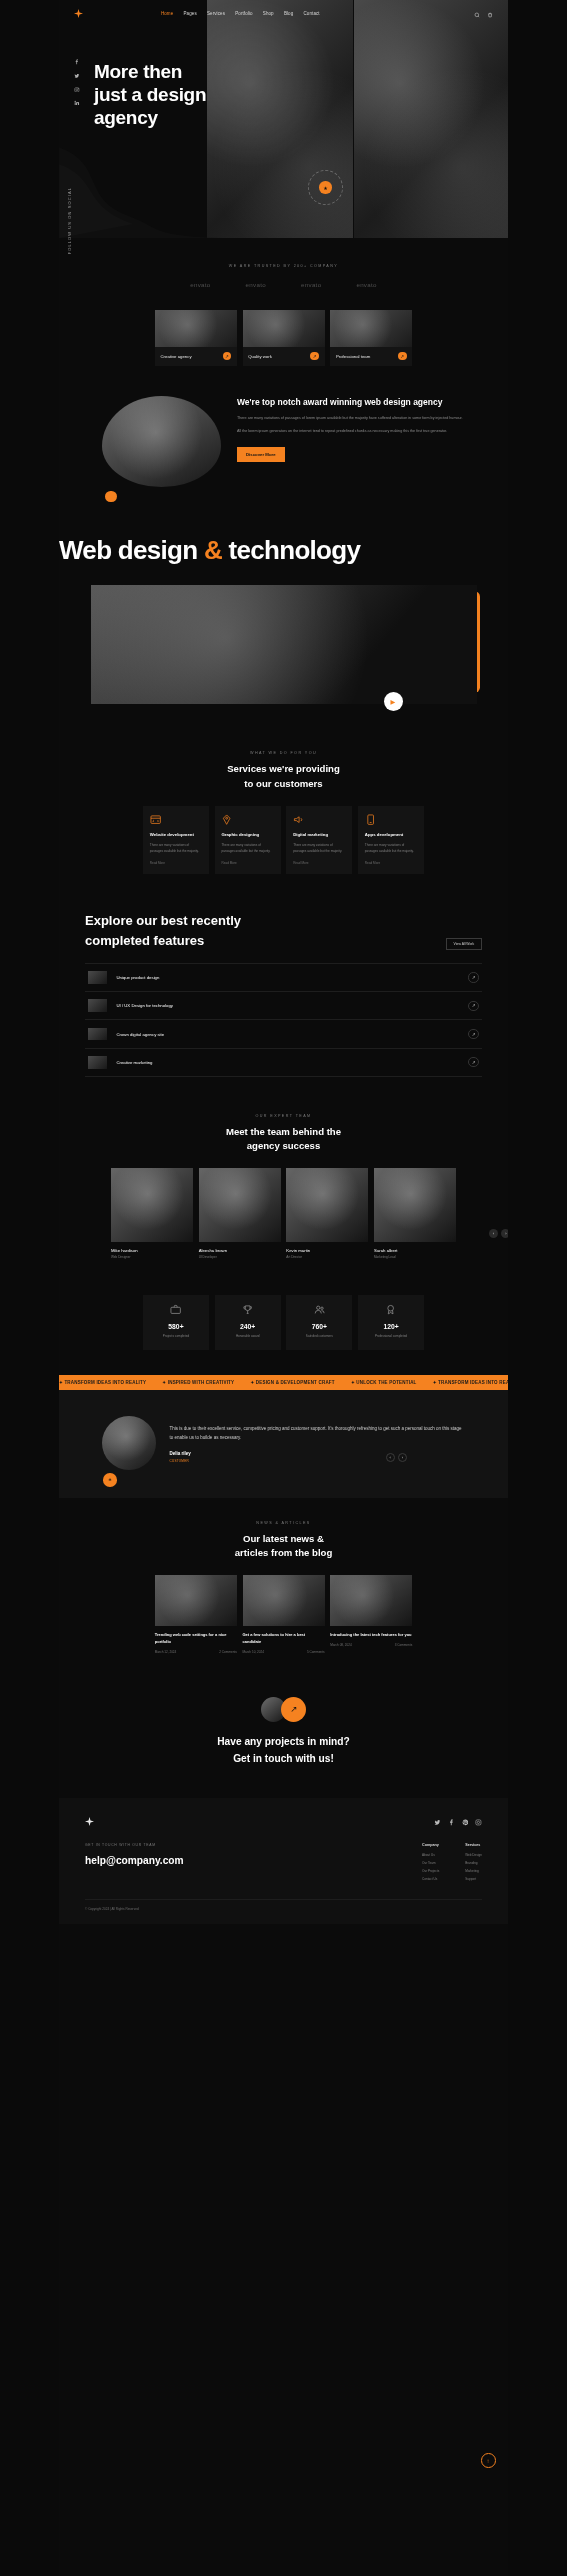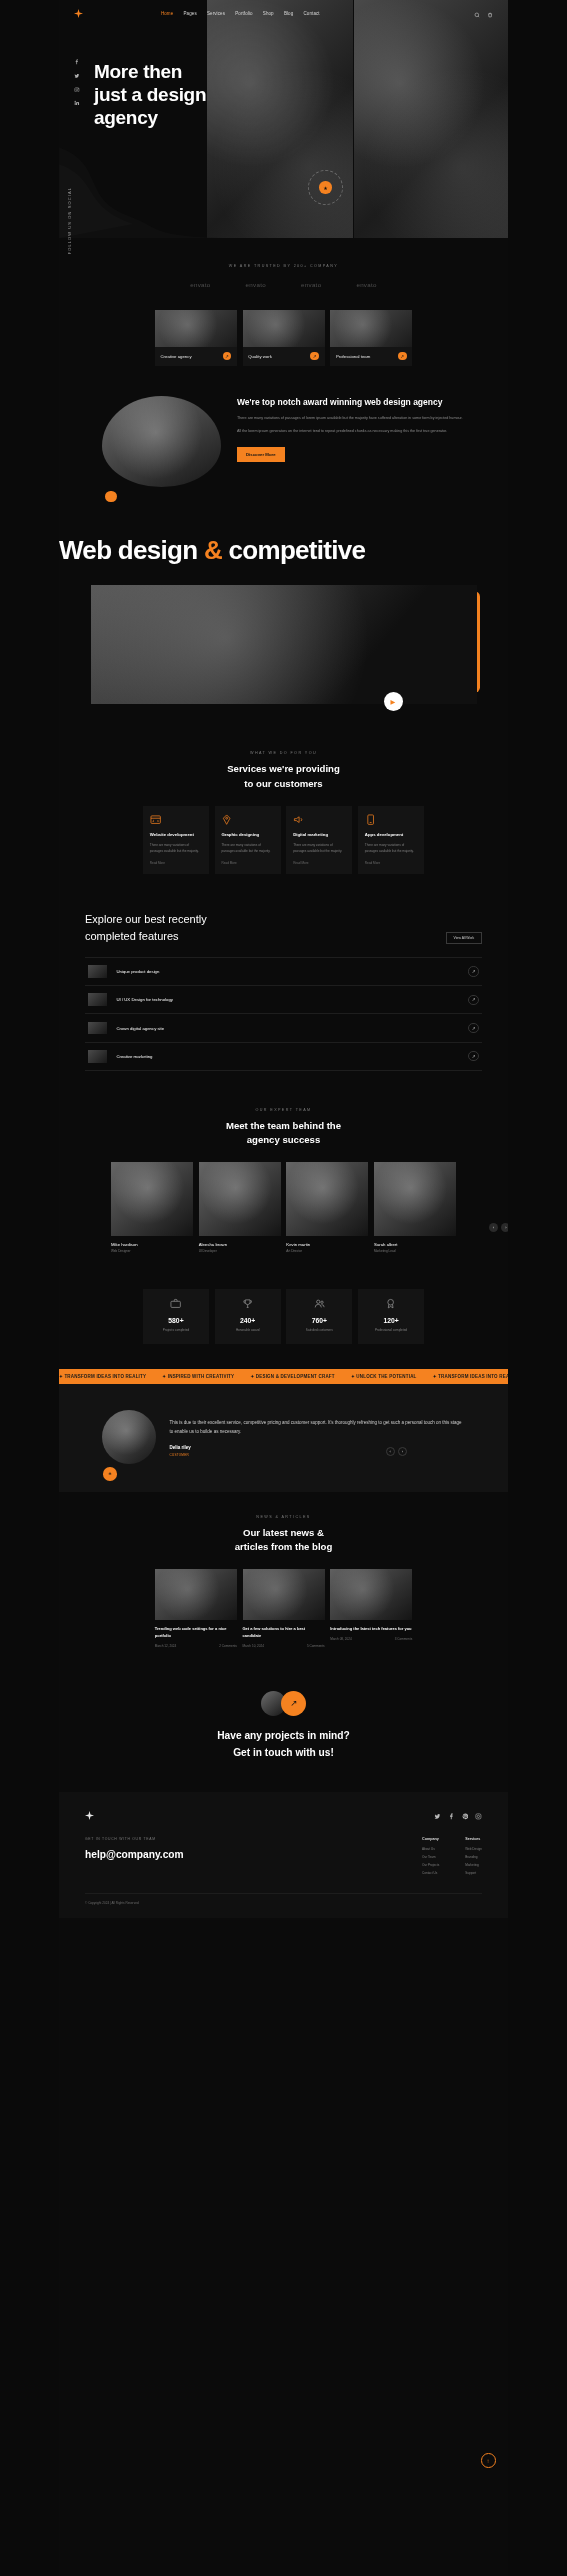--- a/index.html
+++ b/index.html
@@ -215,21 +215,21 @@
   .svc h4 { font-size: 4.3px; line-height: 1.6; margin-bottom: 4.5px; }
   .svc p { font-size: 3.1px; line-height: 1.9; color: #7f7f7f; margin-bottom: 5.7px; }
   .svc .more { font-size: 3.1px; color: #6a6a6a; }
 
   
   .projects { padding: 5.7px 0 28px; }
   .proj-head {
     width: 397px; margin: 0 auto 12.5px; display: flex;
     align-items: flex-end; justify-content: space-between;
   }
-  .proj-head h2 { font-size: 11px; font-weight: 400; line-height: 1.5; }
+  .proj-head h2 { font-size: 13px; font-weight: 700; line-height: 1.5; }
   .pill {
     border: 0.6px solid #3a3a3a; color: #cfcfcf; font-size: 3.4px;
     padding: 3.4px 6.8px; background: transparent; cursor: pointer;
   }
   .proj-list { width: 397px; margin: 0 auto; }
   .proj-row {
     display: flex; align-items: center; gap: 9px;
     border-top: 0.6px solid #1e1e1e; padding: 7.4px 3.4px;
   }
   .proj-row:last-child { border-bottom: 0.6px solid #1e1e1e; }
@@ -489,21 +489,21 @@
     <div class="about-dot"></div>
     <div class="about-copy">
       <h2>We're top notch award winning web design agency</h2>
       <p>There are many variations of passages of lorem ipsum available but the majority have suffered alteration in some form by injected humour.</p>
       <p>All the lorem ipsum generators on the internet tend to repeat predefined chunks as necessary making this the first true generator.</p>
       <button class="btn">Discover More</button>
     </div>
   </section>
 
   <div class="marquee">
-    <span>Web design </span><span class="orange">&amp;</span><span> competitive</span>
+    <span>Web design </span><span class="orange">&amp;</span><span> technology</span>
   </div>
 
   <section class="video-wrap">
     <div class="video-blob"></div>
     <div class="video"></div>
     <div class="play">▶</div>
   </section>
 
   <section class="services">
     <div class="sec-cap">WHAT WE DO FOR YOU</div>

